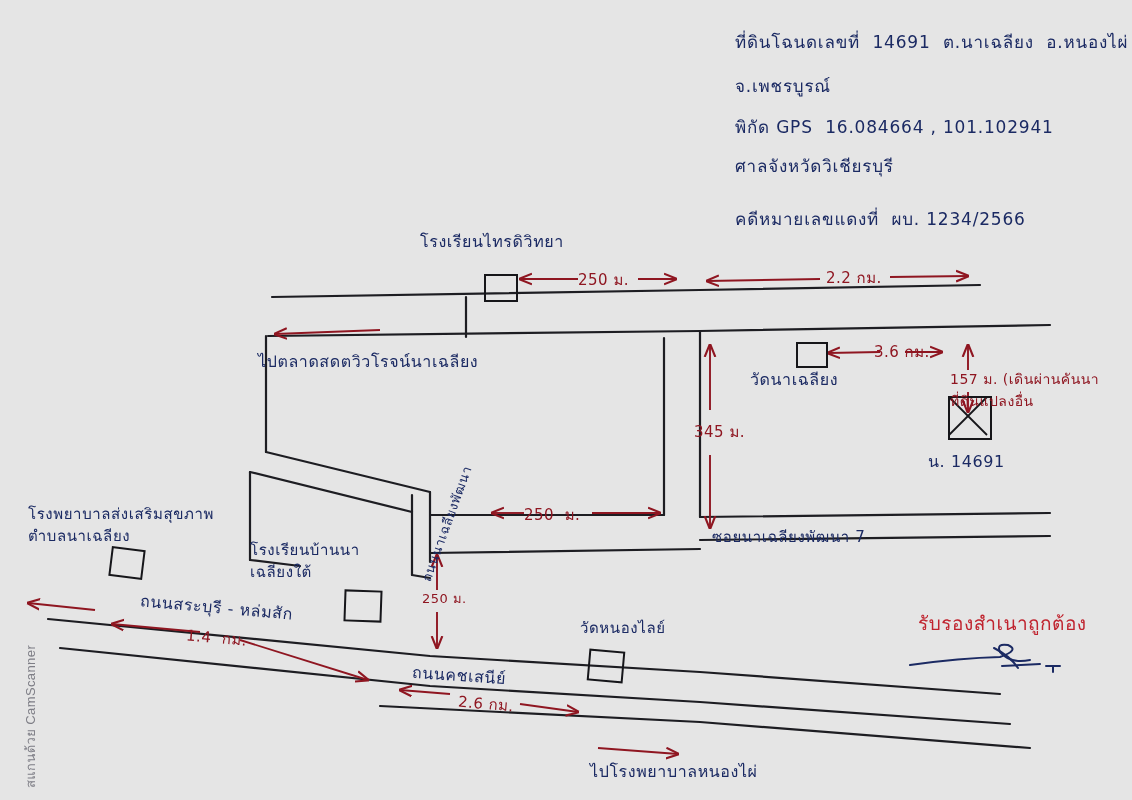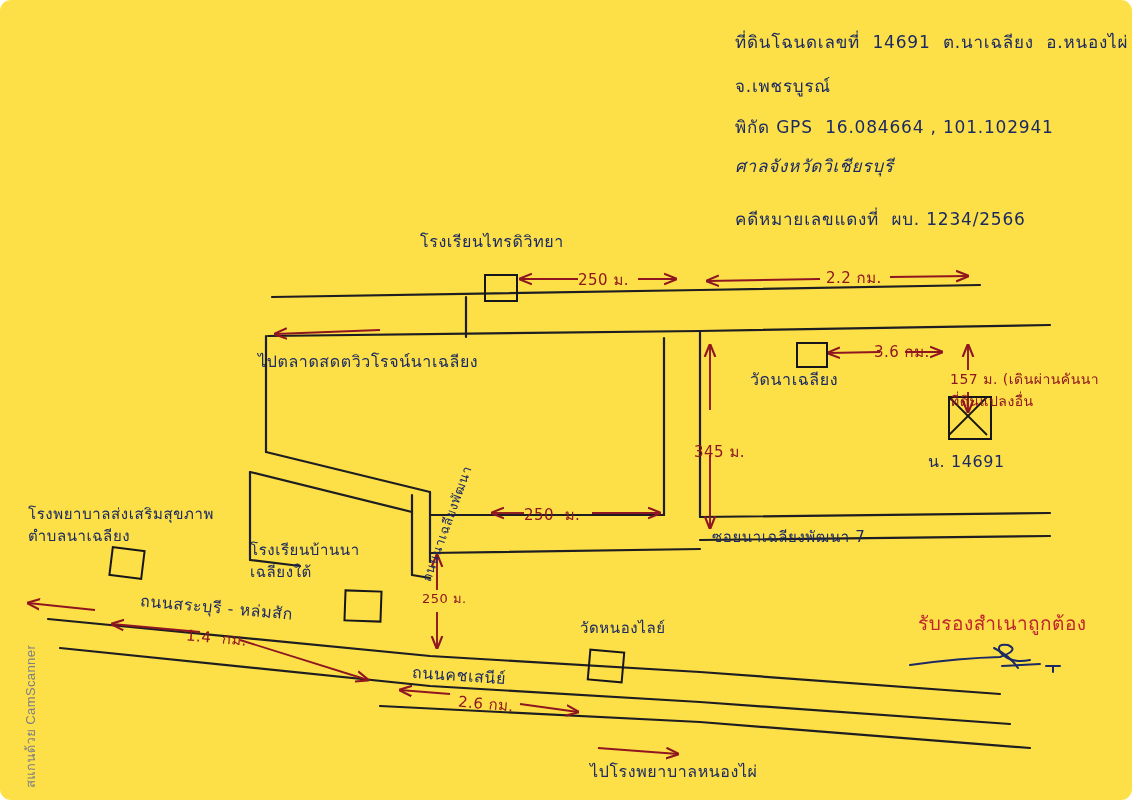--- a/index.html
+++ b/index.html
@@ -4,24 +4,23 @@
 <style>
   html, body {
     margin: 0;
     padding: 0;
     background: #ffffff;
   }
   #page {
     position: relative;
     width: 1132px;
     height: 800px;
-    background: #fde047;
+    background: #e5e5e5;
     overflow: hidden;
     font-family: "DejaVu Sans", sans-serif;
-    border-radius: 11px;
   }
   
   .hw {
     position: absolute;
     color: #1b2a63;
     font-family: "DejaVu Sans", sans-serif;
     font-size: 16px;
     line-height: 1.45;
     white-space: pre;
     letter-spacing: 0.6px;
@@ -78,21 +77,21 @@
   }
 </style>
 </head>
 <body>
 
 <div id="page">
 
   <div class="hdr" style="left:735px; top:28px;">ที่ดินโฉนดเลขที่  14691  ต.นาเฉลียง  อ.หนองไผ่</div>
   <div class="hdr" style="left:735px; top:72px;">จ.เพชรบูรณ์</div>
   <div class="hdr" style="left:735px; top:113px;">พิกัด GPS  16.084664 , 101.102941</div>
-  <div class="hdr" style="left:735px; top:152px;font-style:italic;">ศาลจังหวัดวิเชียรบุรี</div>
+  <div class="hdr" style="left:735px; top:152px;">ศาลจังหวัดวิเชียรบุรี</div>
   <div class="hdr" style="left:735px; top:205px;">คดีหมายเลขแดงที่  ผบ. 1234/2566</div>
 
   <svg class="overlay" viewBox="0 0 1132 800">
     <g stroke="#1d1d22" stroke-width="2.2" fill="none" stroke-linecap="round">
 
       <path d="M 272 297 L 700 290 L 980 285"></path>
 
       <path d="M 268 336 L 700 331 L 1050 325"></path>
 
       <path d="M 466 297 L 466 337"></path>
@@ -219,21 +218,21 @@
 
   <div class="hw-red" style="left:578px; top:268px;">250 ม.</div>
 
   <div class="hw-red" style="left:826px; top:266px;">2.2 กม.</div>
 
   <div class="hw-red" style="left:874px; top:340px;">3.6 กม.</div>
 
   <div class="hw-red" style="left:950px; top:368px; font-size:14px; line-height:1.6;">157 ม. (เดินผ่านคันนา
 ที่ดินแปลงอื่น</div>
 
-  <div class="hw-red" style="left:694px; top:440px;">345 ม.</div>
+  <div class="hw-red" style="left:694px; top:420px;">345 ม.</div>
 
   <div class="hw-red" style="left:524px; top:503px;">250  ม.</div>
 
   <div class="hw-red" style="left:422px; top:588px; font-size:13px;">250 ม.</div>
 
   <div class="hw-red" style="left:186px; top:626px; transform:rotate(5deg);">1.4  กม.</div>
 
   <div class="hw-red" style="left:458px; top:692px; transform:rotate(5deg);">2.6 กม.</div>
 
   <div class="stamp" style="left:918px; top:608px;">รับรองสำเนาถูกต้อง</div>

